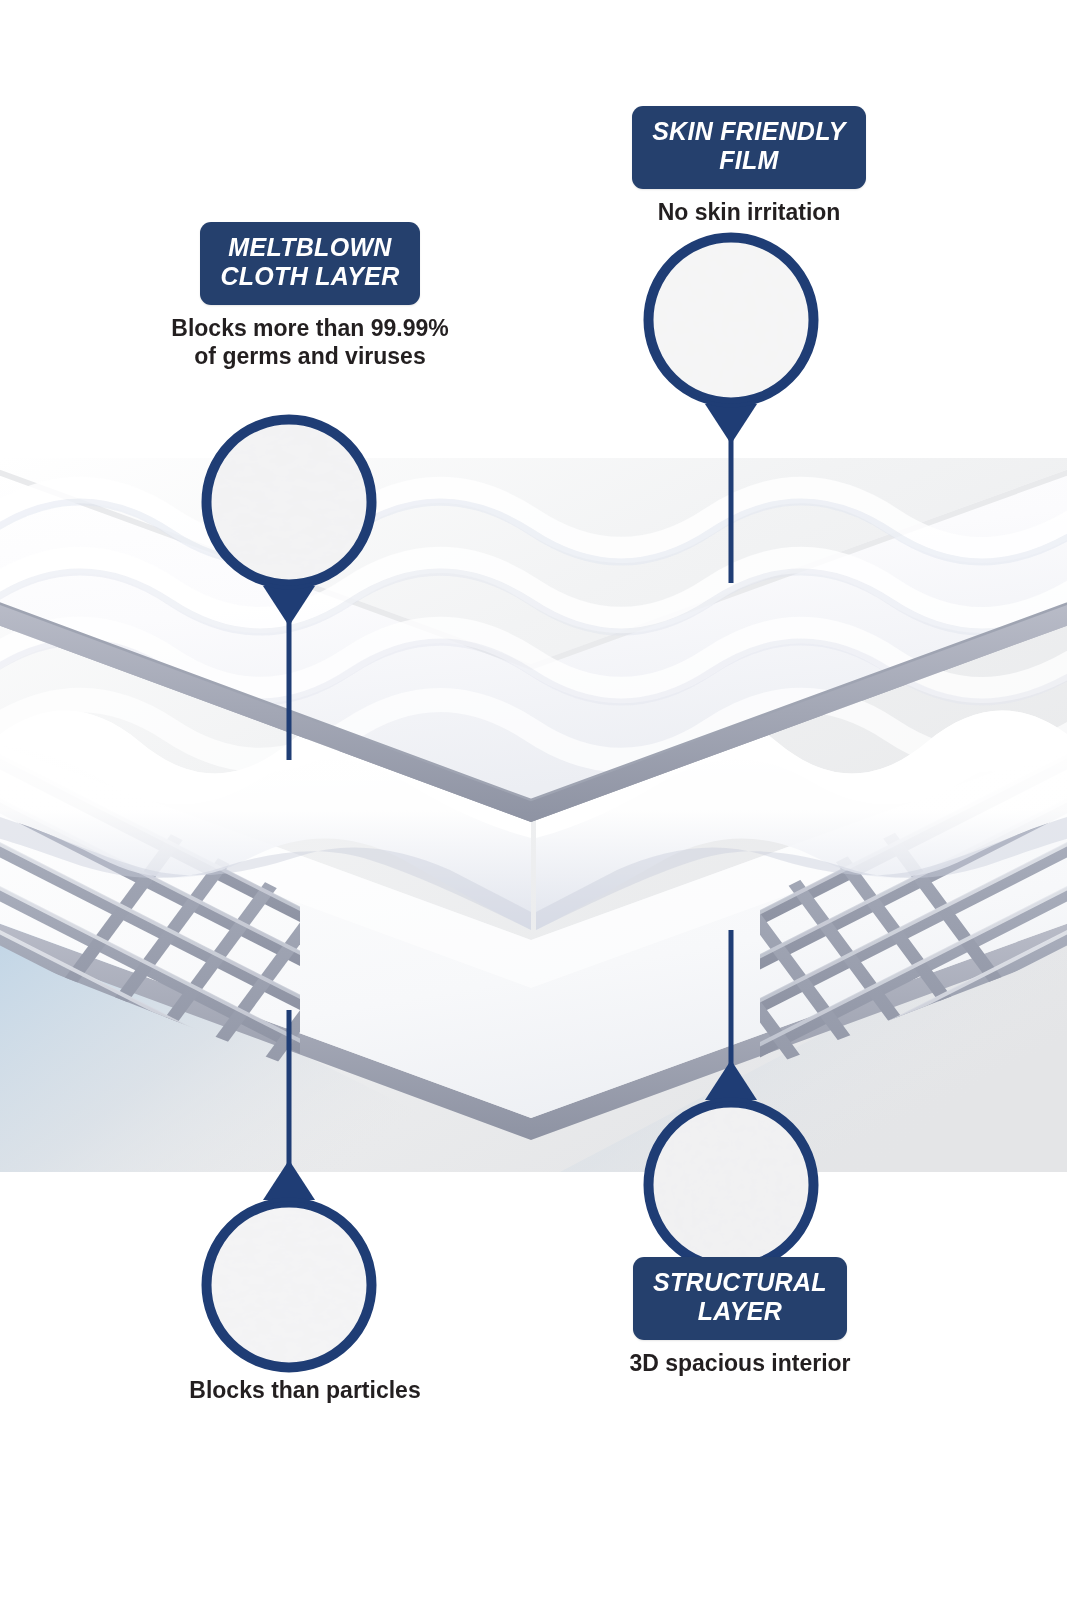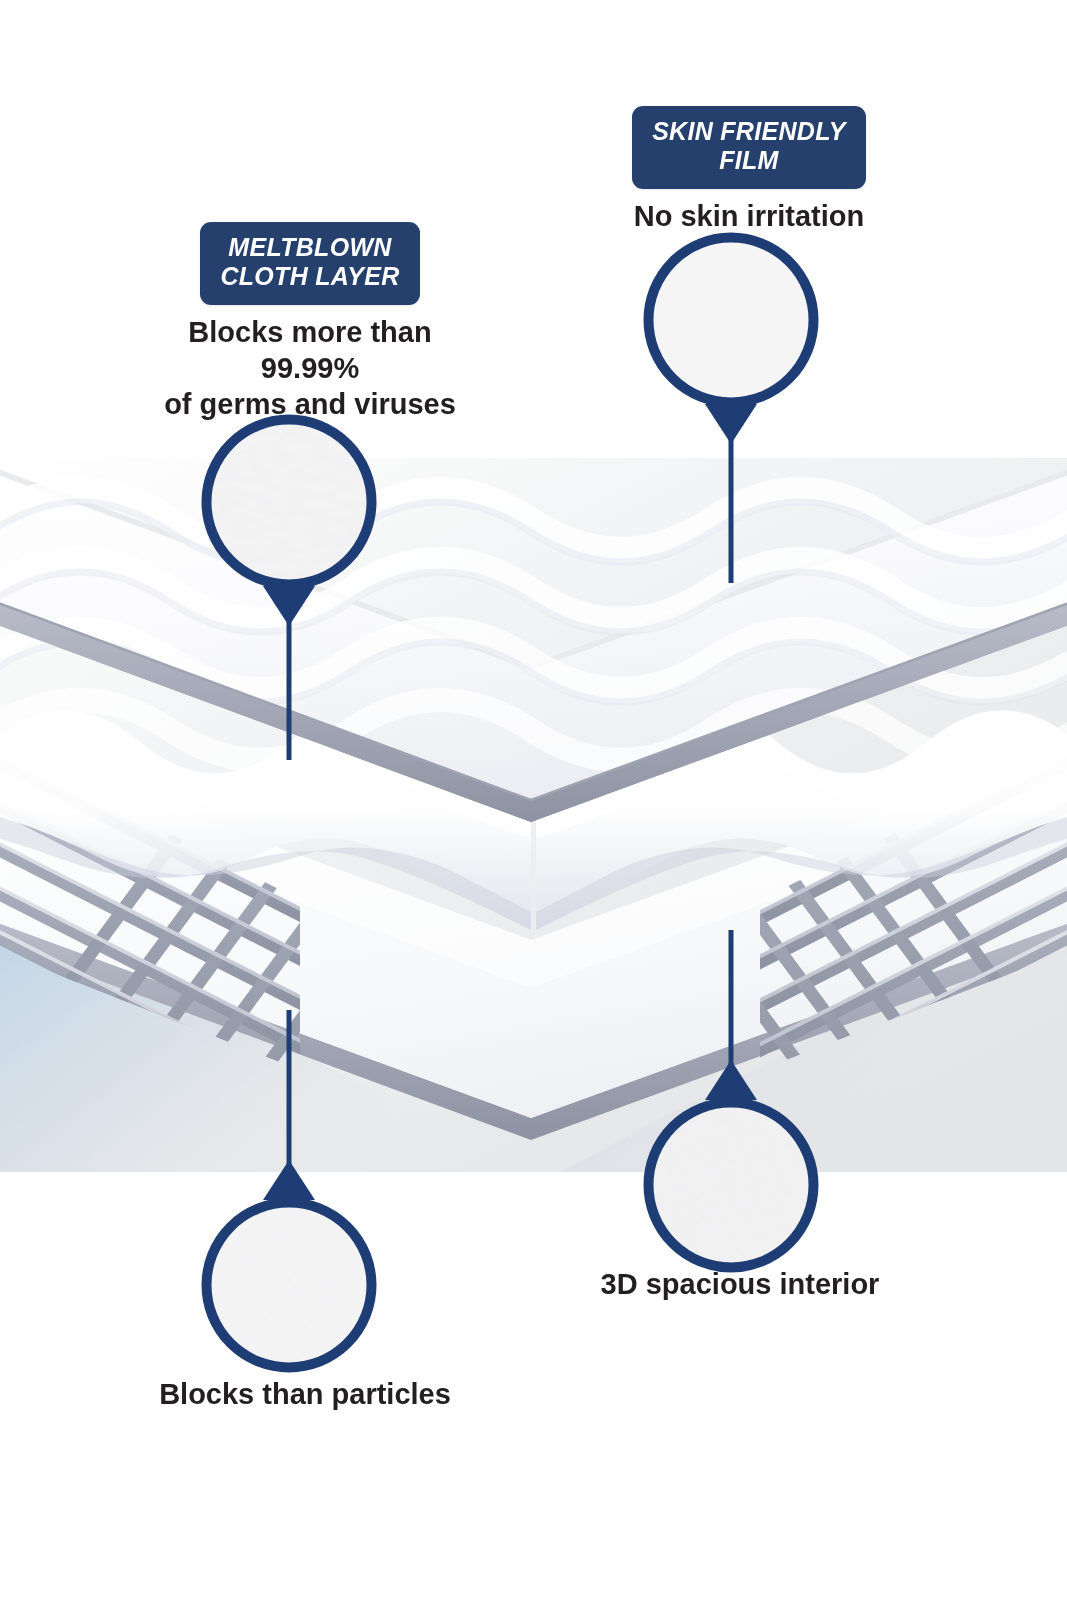--- a/index.html
+++ b/index.html
@@ -40,21 +40,21 @@
     text-align: center;
     white-space: pre-line;
     box-shadow: 0 1px 2px rgba(0,0,0,.10);
     font-style: italic;
   }
   .caption {
     display: block;
     margin-top: 9px;
     color: #231f20;
     font-weight: bold;
-    font-size: 29px;
+    font-size: 23px;
     line-height: 1.25;
     text-align: center;
     white-space: pre-line;
   }
   .callout.c-skin     { left: 604px; top: 106px;  width: 290px; text-align: center; }
   .callout.c-melt     { left: 149px; top: 222px;  width: 322px; text-align: center; }
   .callout.c-struct   { left: 592px; top: 1257px; width: 296px; text-align: center; }
   .callout.c-outer    { left: 157px; top: 1367px; width: 296px; text-align: center; }
 
   
@@ -359,20 +359,22 @@
   </div>
 
   <div class="callout c-melt">
     <span class="badge">MELTBLOWN
 CLOTH LAYER</span>
     <span class="caption">Blocks more than 99.99%
 of germs and viruses</span>
   </div>
 
   <div class="callout c-struct">
+    <span class="badge">STRUCTURAL
+LAYER</span>
     <span class="caption">3D spacious interior</span>
   </div>
 
   <div class="callout c-outer">
     <span class="caption">Blocks than particles</span>
   </div>
 
 </div>
 
 </body></html>

